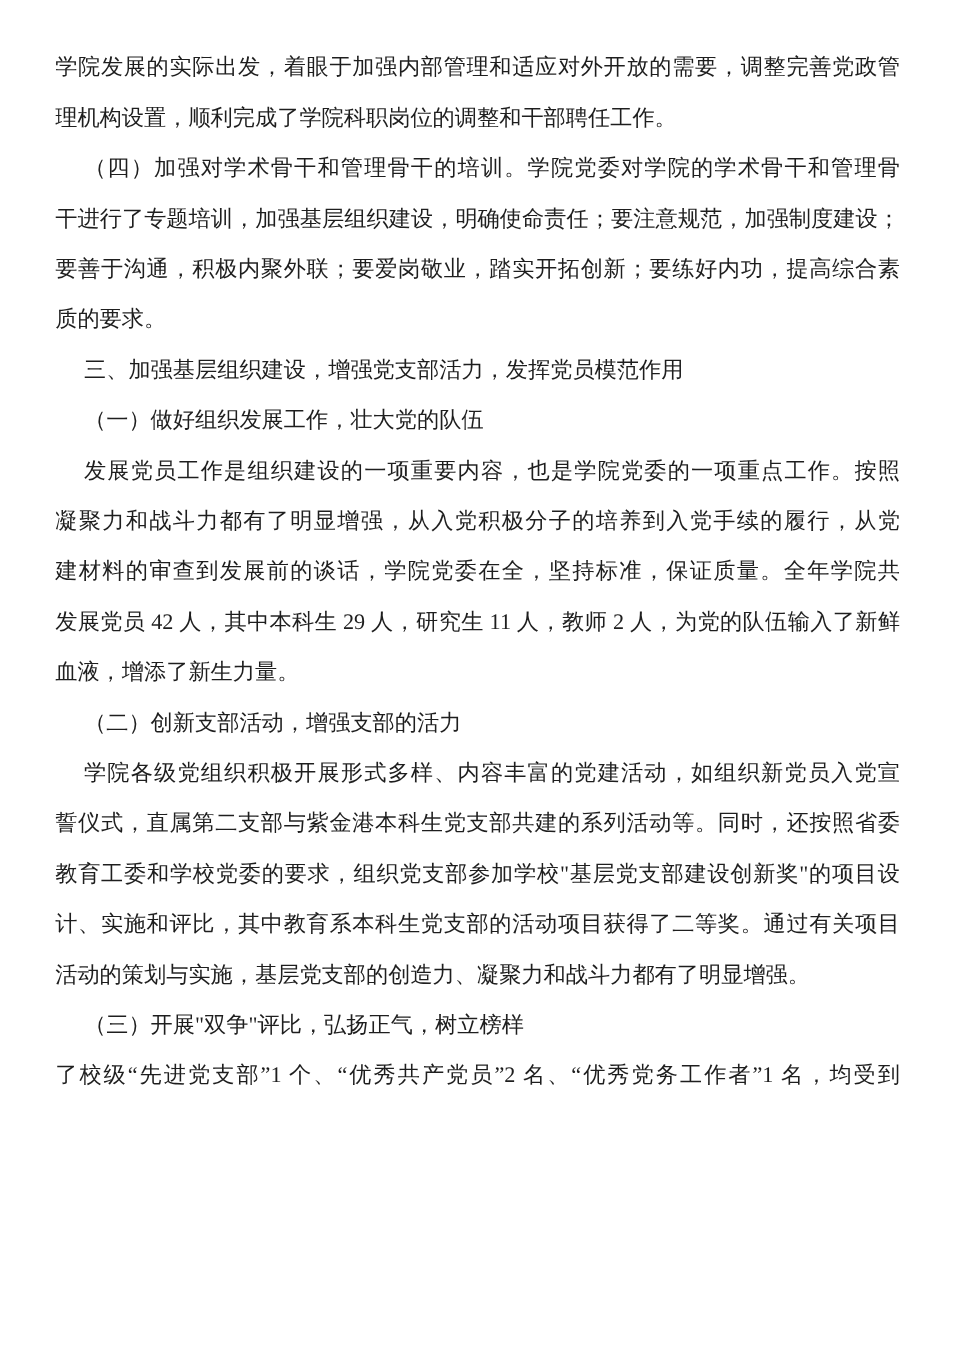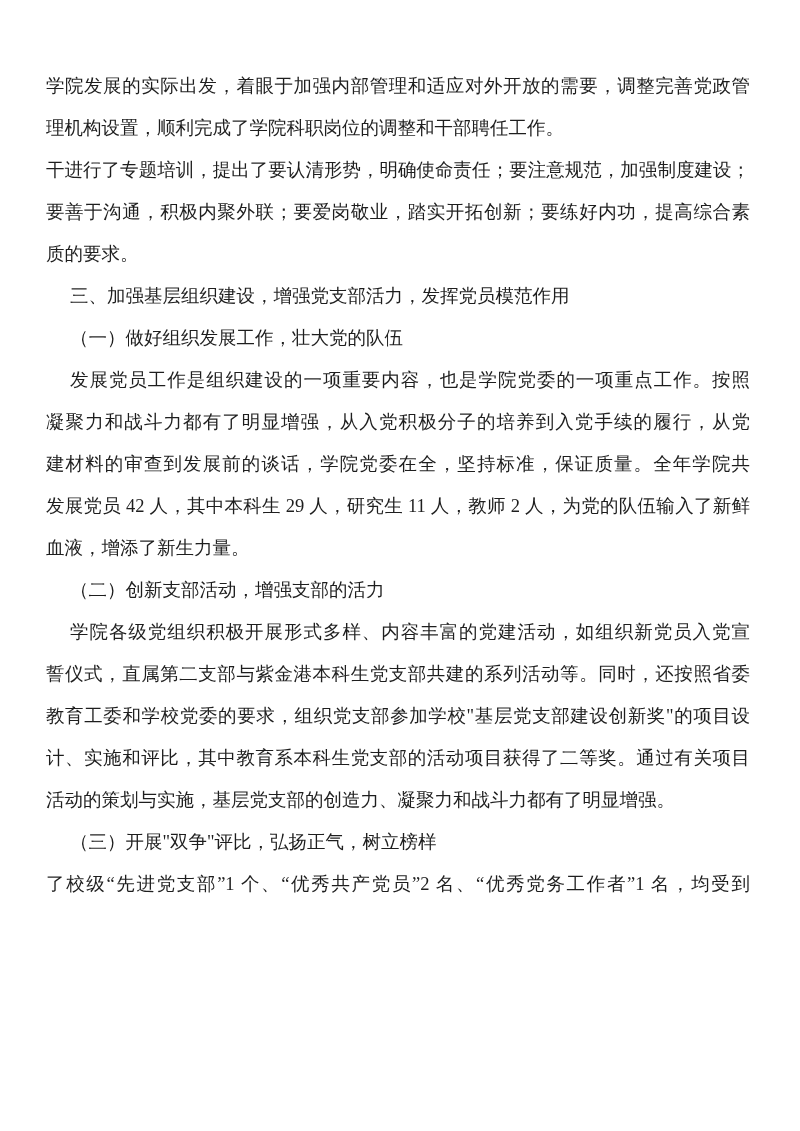--- a/index.html
+++ b/index.html
@@ -10,21 +10,21 @@
   .page {
     position: relative;
     width: 800px;
     height: 1131px;
     background: #ffffff;
     overflow: hidden;
     font-family: "Liberation Serif", "DejaVu Serif", serif;
   }
   .doc-body {
     position: absolute;
-    top: 65px;
+    top: 36px;
     left: 46px;
     width: 704px;
     color: #1e1e1e;
   }
   .paragraph {
     margin: 0;
     padding: 0;
   }
   .line {
     font-size: 18.5px;
@@ -49,21 +49,22 @@
 </head>
 <body>
 
 <div class="page">
   <div class="doc-body">
       <div class="paragraph">
         <div class="line first">学院发展的实际出发，着眼于加强内部管理和适应对外开放的需要，调整完善党政管</div>
         <div class="line last">理机构设置，顺利完成了学院科职岗位的调整和干部聘任工作。</div>
       </div>
       <div class="paragraph indented">
-        <div class="line">干进行了专题培训，提出了要认清形势，明确使命责任；要注意规范，加强制度建设；</div>
+        <div class="line first">（四）加强对学术骨干和管理骨干的培训。学院党委对学院的学术骨干和管理骨</div>
+        <div class="line">干进行了专题培训，加强基层组织建设，明确使命责任；要注意规范，加强制度建设；</div>
         <div class="line">要善于沟通，积极内聚外联；要爱岗敬业，踏实开拓创新；要练好内功，提高综合素</div>
         <div class="line last">质的要求。</div>
       </div>
       <div class="paragraph indented">
         <div class="line first last">三、加强基层组织建设，增强党支部活力，发挥党员模范作用</div>
       </div>
       <div class="paragraph indented">
         <div class="line first last">（一）做好组织发展工作，壮大党的队伍</div>
       </div>
       <div class="paragraph indented">

